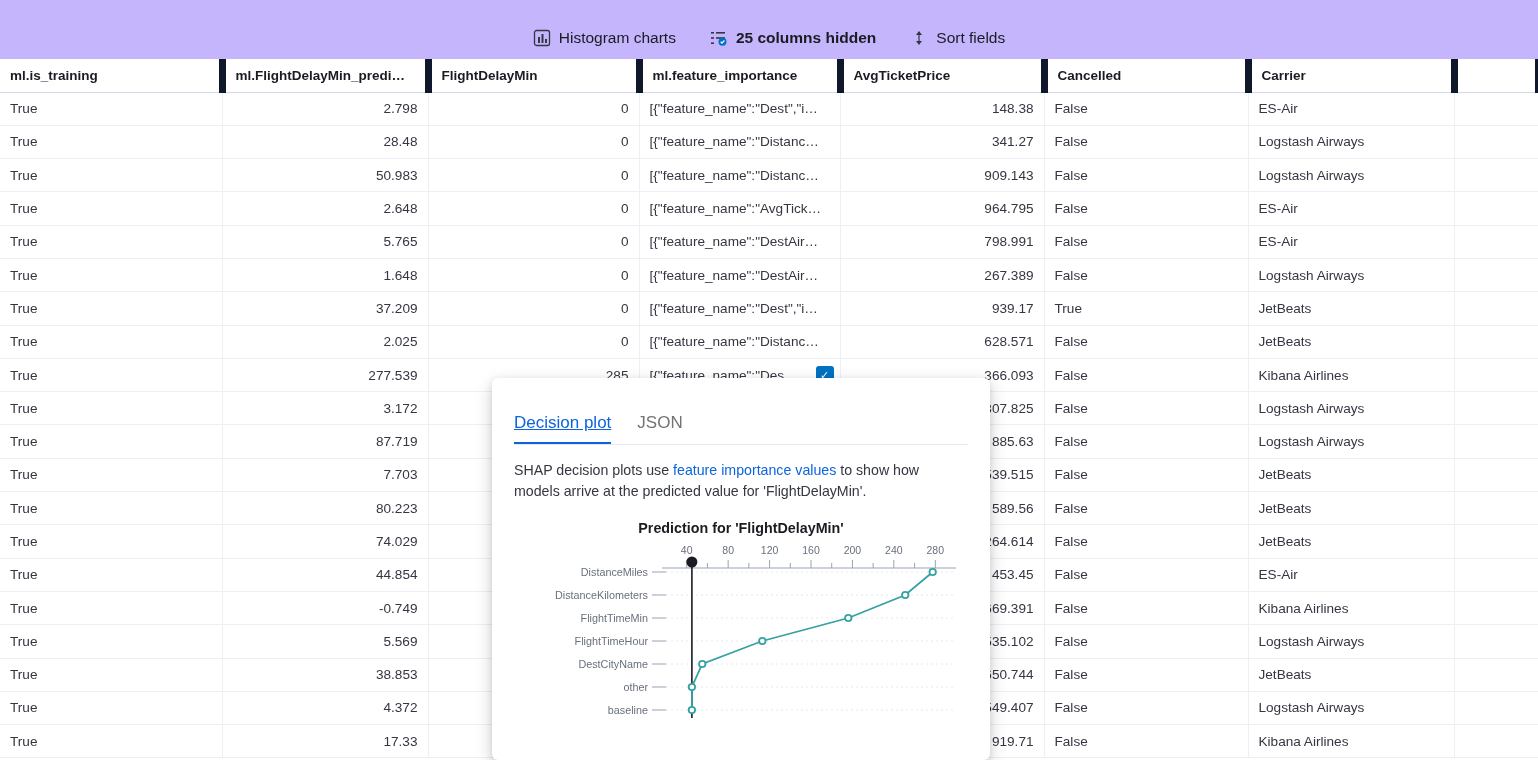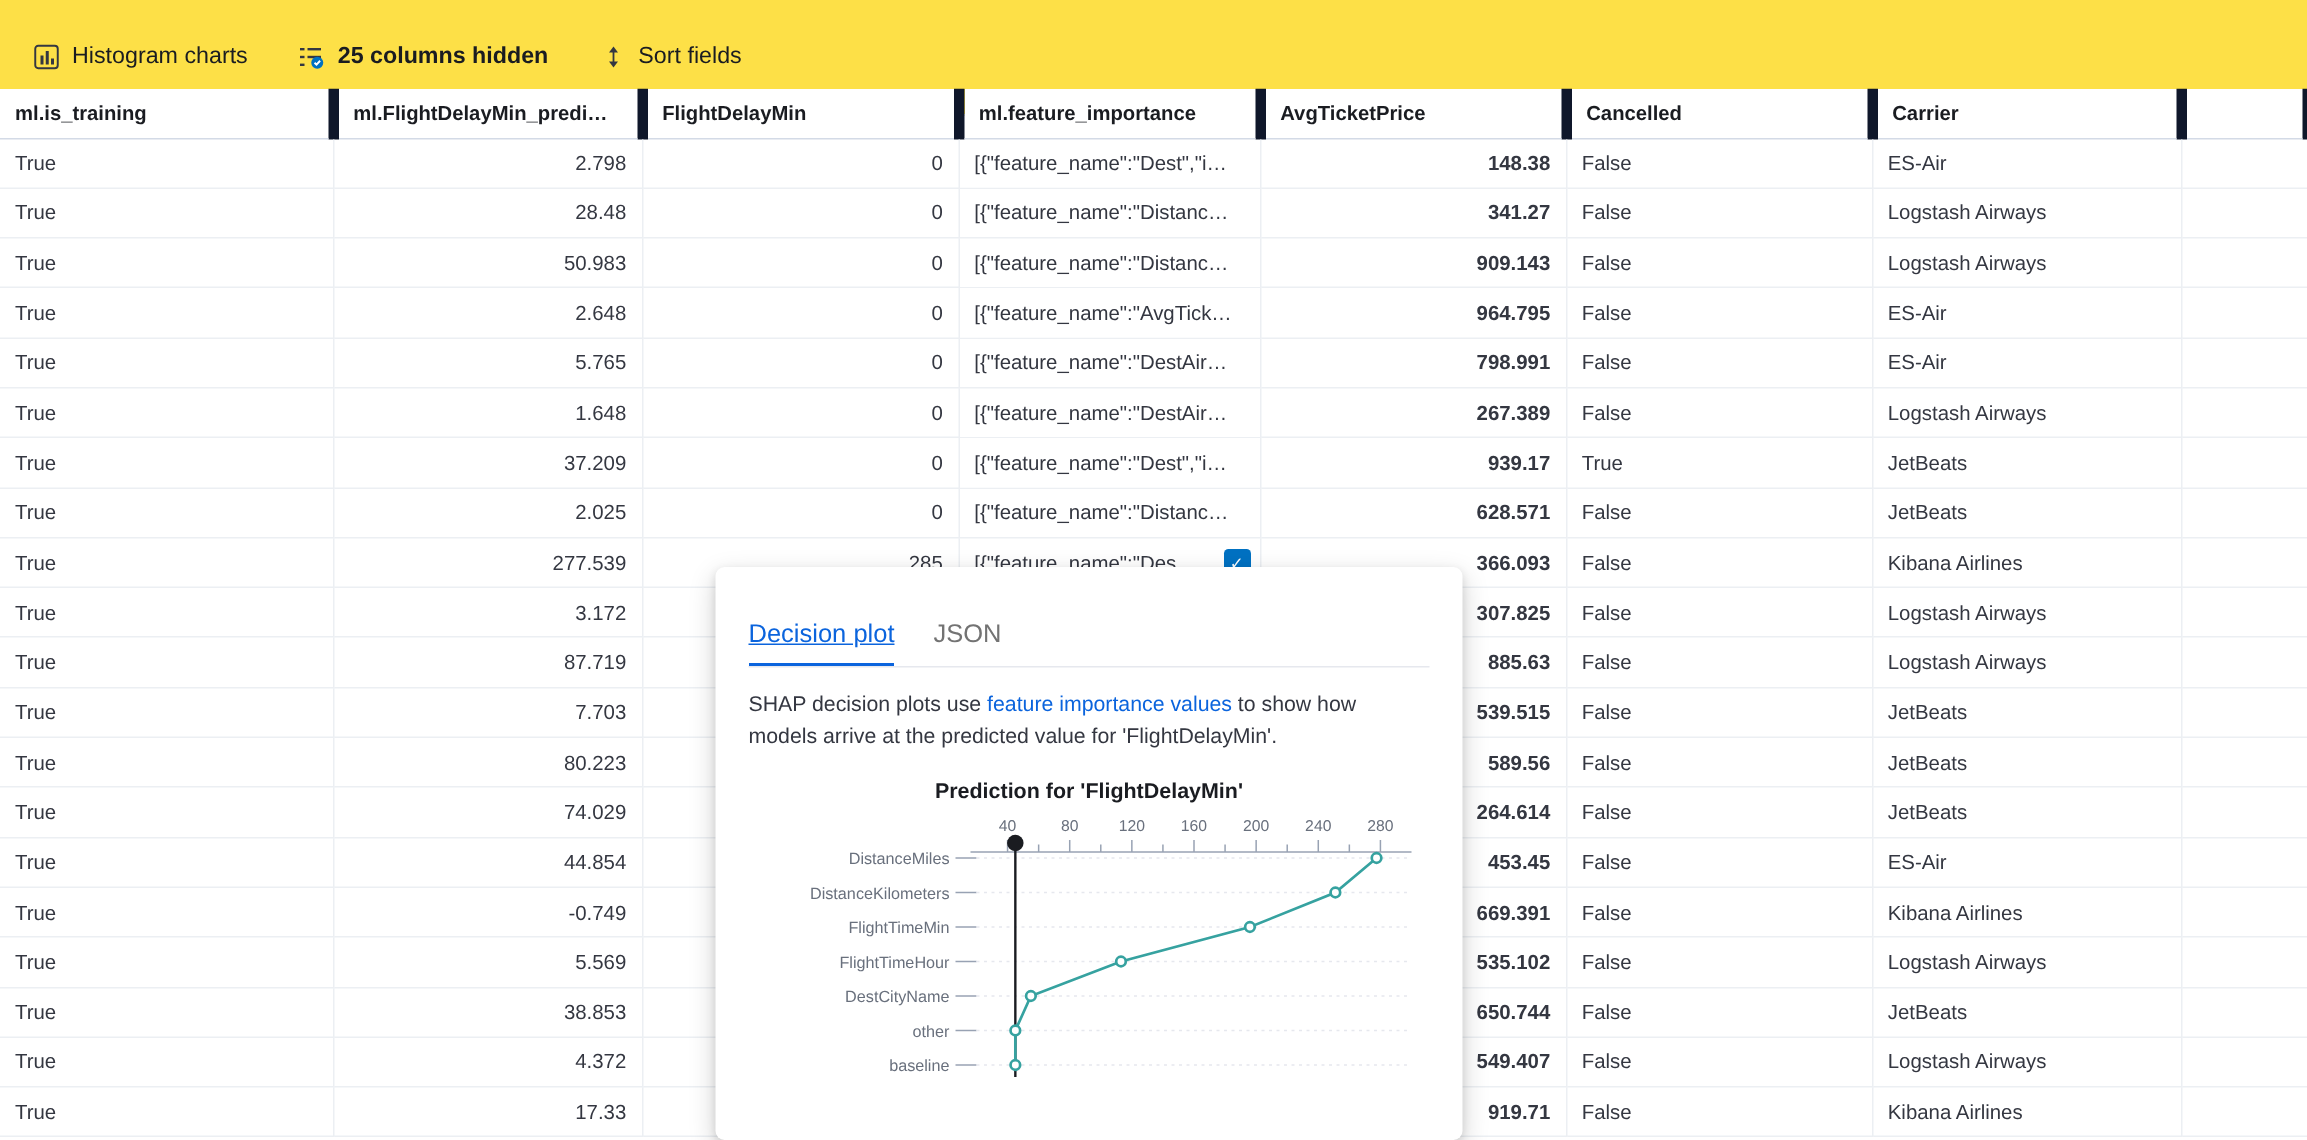--- a/index.html
+++ b/index.html
@@ -18,22 +18,23 @@
   }
 
   
   .toolbar {
     height: 77px;
     box-sizing: border-box;
     display: flex;
     align-items: center;
     gap: 26px;
     padding: 0 18px;
-    background: #fde047;
+    background: #c4b5fd;
     border-bottom: 1px solid #e3e6ec;
+    justify-content: center;
   }
   .tb-btn {
     display: flex;
     align-items: center;
     gap: 8px;
     height: 32px;
     padding: 0 4px;
     cursor: pointer;
     font-size: 15.5px;
     color: #1a1c21;
@@ -89,21 +90,21 @@
     overflow: hidden;
     text-overflow: ellipsis;
     box-sizing: border-box;
     background: #fff;
   }
   .num { text-align: right; }
   .col0 { width: 222px; }
   .col1 { width: 206px; }
   .col2 { width: 211px; margin-left: 30px; }
   .col3 { width: 201px; }
-  .col4 { width: 204px; font-weight: bold; }
+  .col4 { width: 204px; }
   .col5 { width: 204px; }
   .col6 { width: 206px; }
   .col7 { width: 84px; }
 
   .feat-cell {
     position: relative;
   }
   .expand-badge {
     position: absolute;
     right: 6px;
@@ -117,21 +118,21 @@
     font-size: 11px;
     display: flex;
     align-items: center;
     justify-content: center;
     cursor: pointer;
   }
 
   
   .popover {
     position: absolute;
-    left: 477px;
+    left: 492px;
     top: 378px;
     width: 498px;
     height: 382px;
     background: #ffffff;
     border-radius: 6px;
     box-shadow: 0 6px 18px rgba(0,0,0,0.18), 0 2px 6px rgba(0,0,0,0.10);
     box-sizing: border-box;
     padding: 0 22px;
     overflow: hidden;
   }

